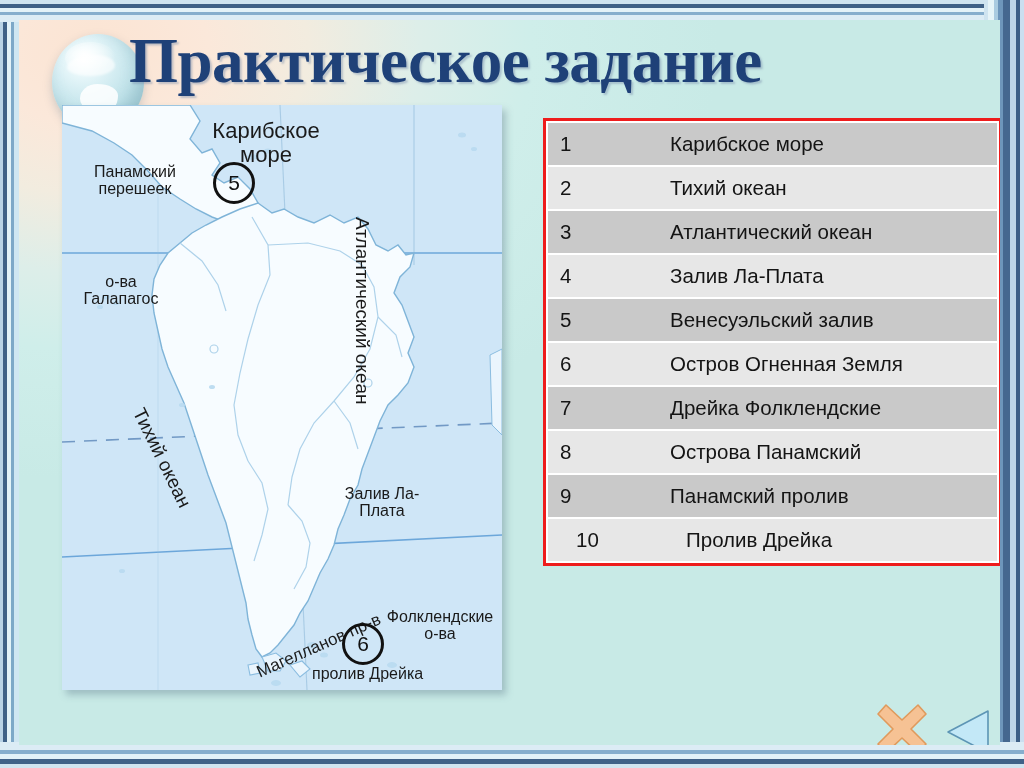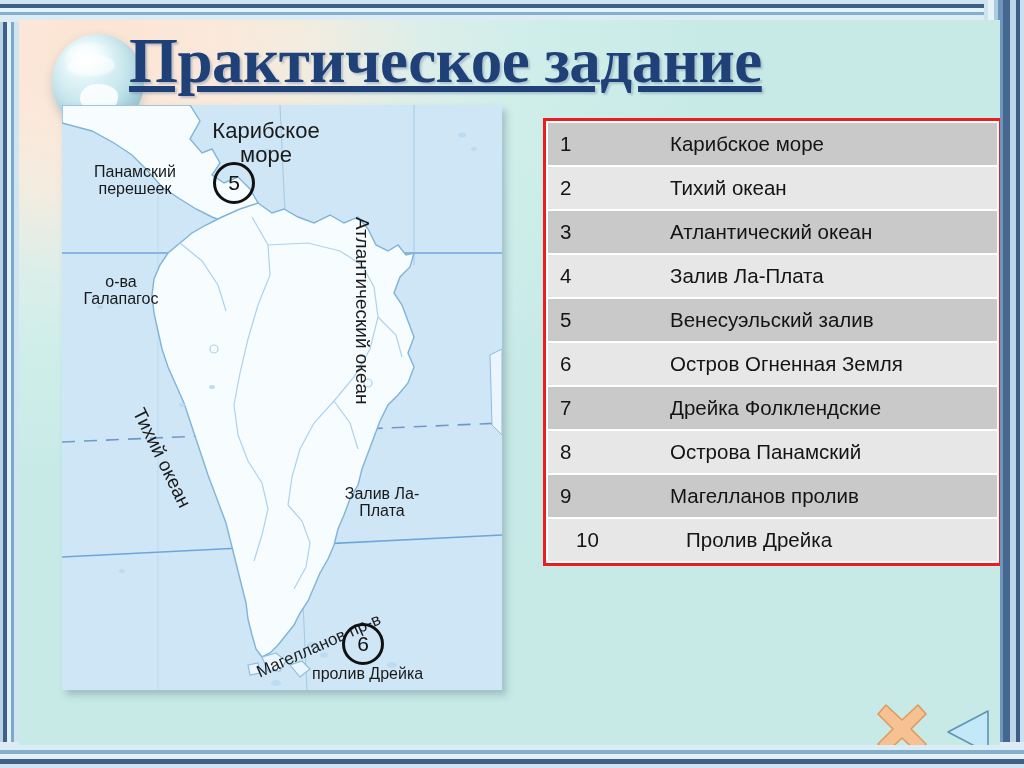--- a/index.html
+++ b/index.html
@@ -132,21 +132,20 @@
     top: 8px;
     width: 860px;
     font-family: "Liberation Serif", "DejaVu Serif", serif;
     font-weight: bold;
     font-size: 63px;
     line-height: 1.05;
     color: #1f4178;
     letter-spacing: -0.5px;
     text-shadow: 2px 2px 2px rgba(120,140,170,0.45);
     white-space: nowrap;
-    text-decoration: underline;
   }
 
   
   #map {
     position: absolute;
     left: 43px;
     top: 85px;
     width: 440px;
     height: 585px;
     background: #cfe6f7;
@@ -348,20 +347,21 @@
         <path d="M428,250 L440,244 L440,330 L430,320 Z" fill="#eaf5fd" stroke="#8bbde0" stroke-width="1"></path>
       </svg>
 
       <div class="maplabel" id="lbl-caribbean">Карибское море</div>
       <div class="maplabel" id="lbl-panama">Панамский перешеек</div>
       <div class="maplabel" id="lbl-galapagos">о-ва Галапагос</div>
       <div class="maplabel" id="lbl-pacific">Тихий океан</div>
       <div class="maplabel" id="lbl-atlantic">Атлантический океан</div>
       <div class="maplabel" id="lbl-laplata">Залив Ла-Плата</div>
       <div class="maplabel" id="lbl-magellan">Магелланов пр-в</div>
+      <div class="maplabel" id="lbl-falkland">Фолклендские о-ва</div>
       <div class="maplabel" id="lbl-drake">пролив Дрейка</div>
 
       <div class="circle-marker" id="marker-5">5</div>
       <div class="circle-marker" id="marker-6">6</div>
     </div>
 
     <div id="table-wrap">
       <table class="answers">
         <tbody id="answers-body">
             <tr class="odd">
@@ -391,21 +391,21 @@
             <tr class="odd">
               <td class="num">7</td>
               <td class="label">Дрейка Фолклендские</td>
             </tr>
             <tr class="even">
               <td class="num">8</td>
               <td class="label">Острова Панамский</td>
             </tr>
             <tr class="odd">
               <td class="num">9</td>
-              <td class="label">Магелланов пролив</td>
+              <td class="label">Панамский пролив</td>
             </tr>
             <tr class="even">
               <td class="num">10</td>
               <td class="label">Пролив Дрейка</td>
             </tr>
           </tbody>
       </table>
     </div>
 
     <div id="nav-close">

